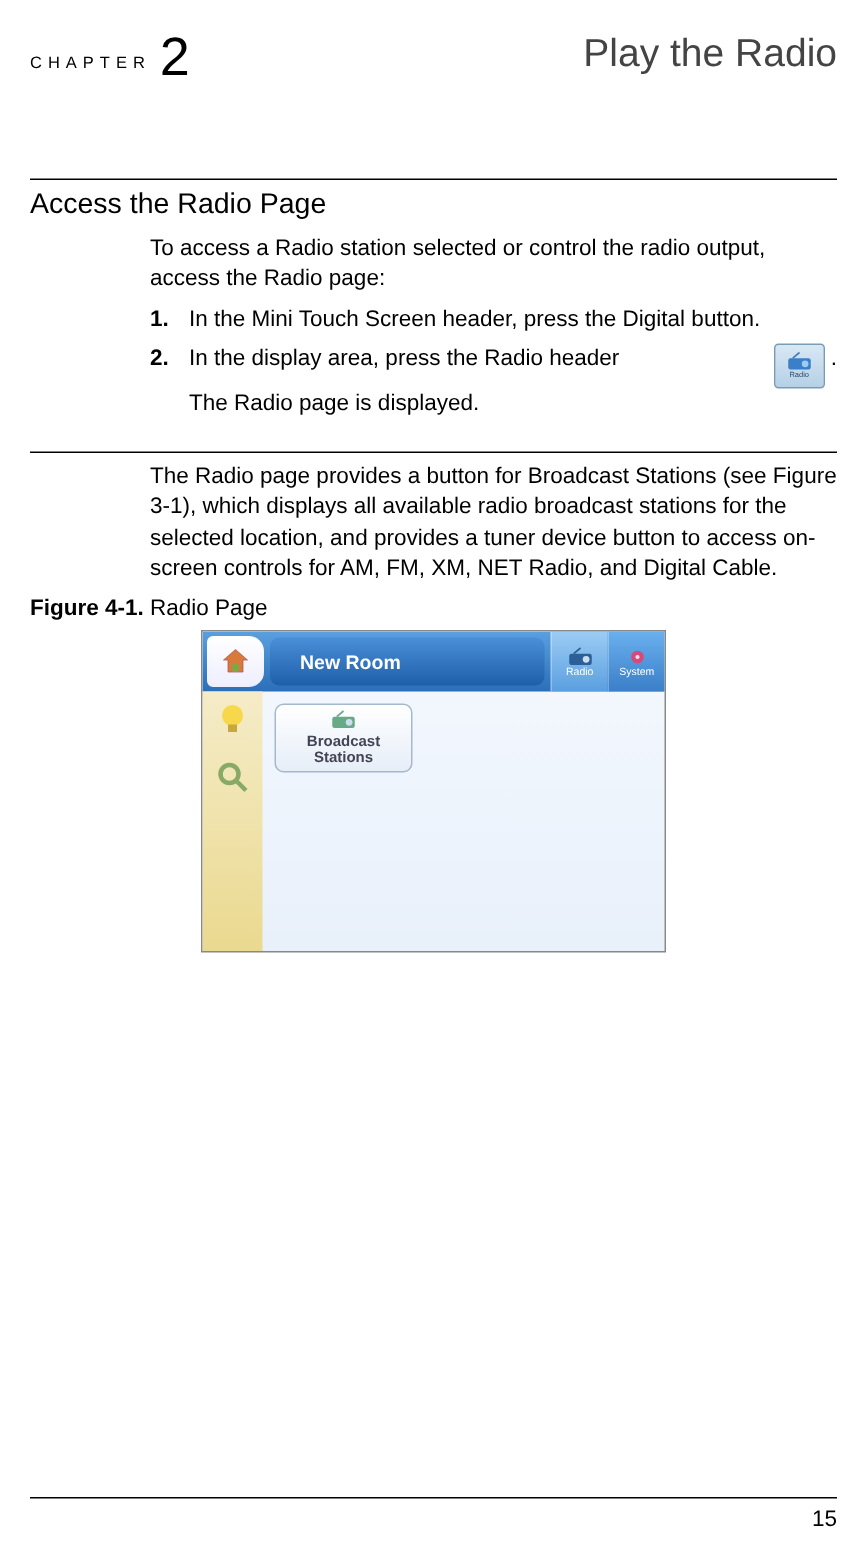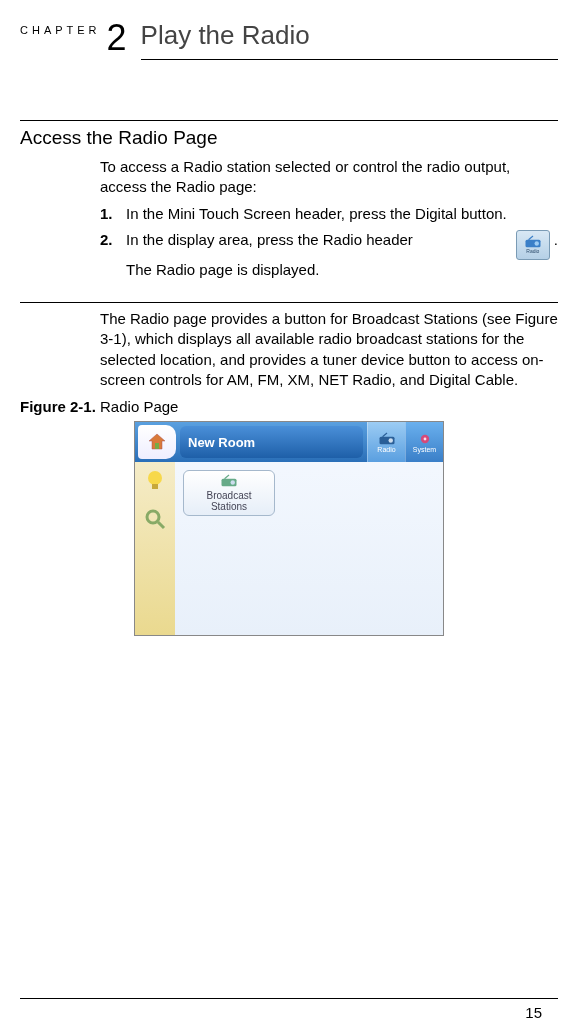--- a/index.html
+++ b/index.html
@@ -15,33 +15,33 @@
     padding: 20px 20px 0 20px;
   }
   .chapter-header {
     display: flex;
     align-items: flex-start;
     margin-bottom: 6px;
   }
   .chapter-label {
     font-size: 11px;
     letter-spacing: 4px;
-    margin-top: 4px;
+    margin-top: 16px;
     margin-right: 6px;
   }
   .chapter-num {
     font-size: 36px;
     font-weight: normal;
     margin-right: 14px;
     line-height: 1;
   }
   .chapter-title-wrap {
     flex: 1;
     display: flex;
-    flex-direction: column;
+    flex-direction: row;
     justify-content: flex-end;
   }
   .chapter-title {
     font-size: 26px;
     font-weight: normal;
     color: #444;
     line-height: 1.2;
     padding-bottom: 8px;
   }
   .chapter-rule {
@@ -123,21 +123,21 @@
     margin: 3px 4px 3px 3px;
     display:flex;align-items:center;justify-content:center;
   }
   .tab-newroom {
     background: linear-gradient(#4a8fd8,#1e5fa8);
     border-radius: 6px;
     margin: 4px 4px 4px 0;
     flex: 1;
     display: flex;
     align-items: center;
-    padding-left: 8px;
+    padding-left: 20px;
     color: #fff;
     font-weight: bold;
     font-size: 13px;
   }
   .top-icon {
     width: 38px;
     background: linear-gradient(#6ab0ee,#3a7fc8);
     border-left: 1px solid rgba(255,255,255,0.3);
     display:flex;flex-direction:column;align-items:center;justify-content:center;
     font-size: 7px; color:#fff;
@@ -160,29 +160,29 @@
     padding: 8px;
   }
   .bc-station {
     width: 92px;
     height: 46px;
     background: linear-gradient(#fff,#e6eef8);
     border: 1px solid #a5b8cc;
     border-radius: 6px;
     display:flex;flex-direction:column;align-items:center;justify-content:center;
     font-size: 10px;
-    font-weight: normal;
+    font-weight: bold;
     color: #445;
     line-height: 1.1;
   }
   .bc-station svg { width:18px;height:14px;margin-bottom:2px; }
   .page-num {
     position: absolute;
     bottom: 14px;
-    right: 36px;
+    right: 20px;
     font-size: 15px;
   }
   .bottom-rule {
     position: absolute;
     bottom: 36px;
     left: 20px;
     right: 20px;
     border:none;border-top:1px solid #000;
   }
   .section-rule {
@@ -239,21 +239,21 @@
 
   <hr class="section-rule">
 
   <div>
     <div class="section-body">
       <p>The Radio page provides a button for Broadcast Stations (see Figure 3-1), which displays all available radio broadcast stations for the selected location, and provides a tuner device button to access on-screen controls for AM, FM, XM, NET Radio, and Digital Cable.</p>
     </div>
   </div>
 
   <p class="fig-caption">
-    <b>Figure 2-1.</b><span> Radio Page</span>
+    <b>Figure 4-1.</b><span> Radio Page</span>
   </p>
 
   <div class="figure-box">
     <div class="fig-top">
       <div class="home-chip">
         <svg width="20" height="18" viewBox="0 0 20 18">
           <polygon points="10,1 18,8 15,8 15,16 5,16 5,8 2,8" fill="#d97a3a" stroke="#a55" stroke-width="0.5"></polygon>
           <rect x="8" y="10" width="4" height="6" fill="#7a4"></rect>
         </svg>
       </div>

